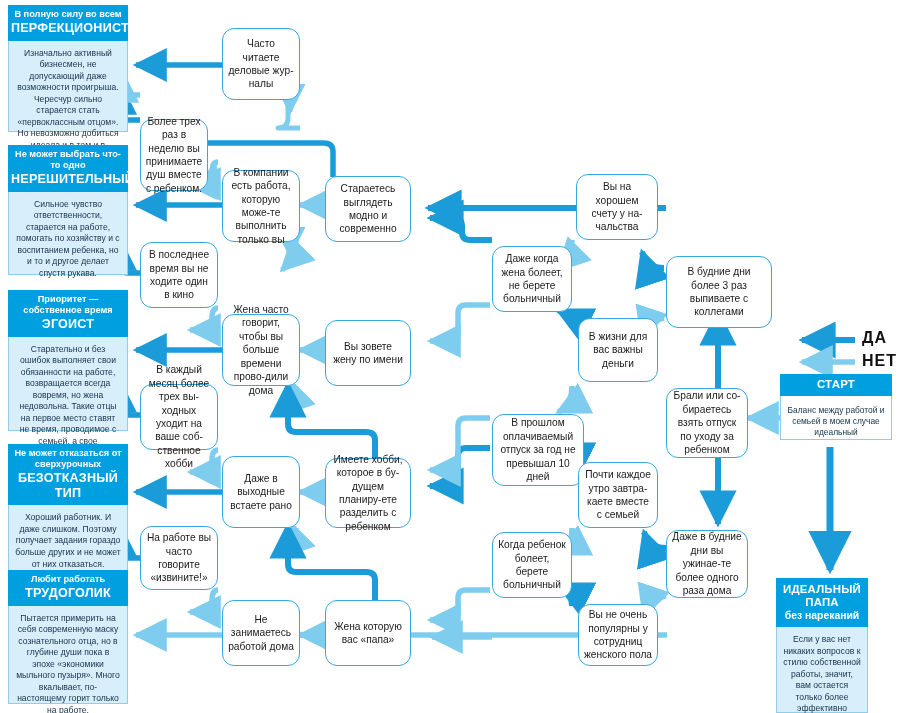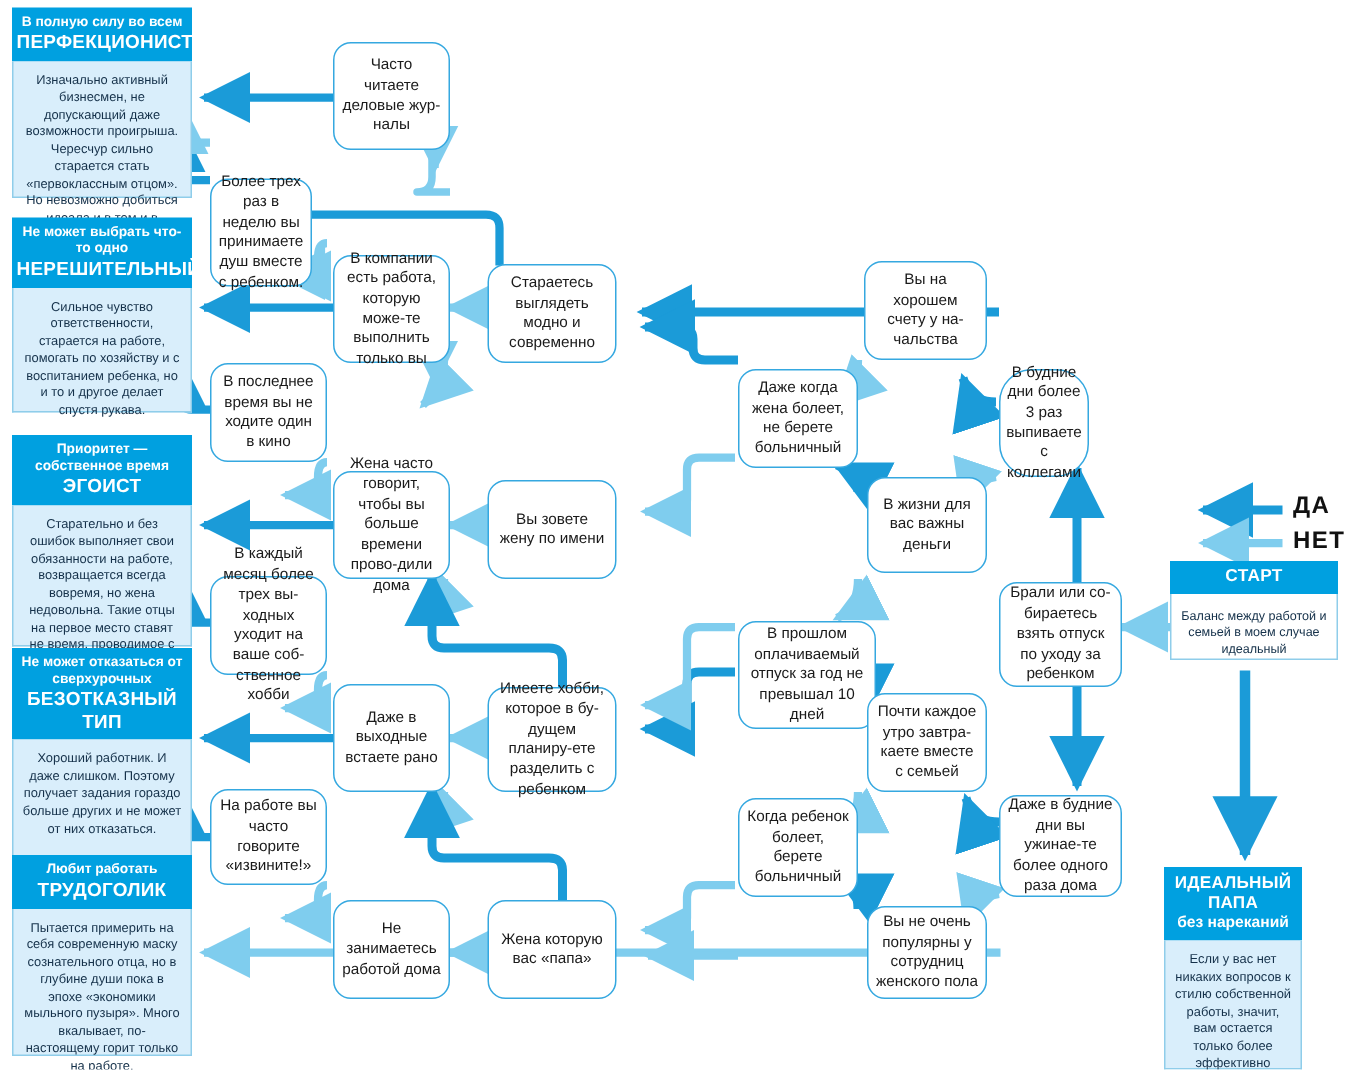--- a/index.html
+++ b/index.html
@@ -214,21 +214,21 @@
   </div>
 
   <div class="card" style="left:8px; top:290px; width:120px;">
     <div class="card-head">
       <span class="sub">Приоритет — собственное время</span>
       <span class="main">ЭГОИСТ</span>
     </div>
     <div class="card-body" style="height:94px;">Старательно и без ошибок выполняет свои обязанности на работе, возвращается всегда вовремя, но жена недовольна. Такие отцы на первое место ставят не время, проводимое с семьей, а свое собственное.</div>
   </div>
 
-  <div class="card" style="left:8px; top:432px; width:120px;">
+  <div class="card" style="left:8px; top:444px; width:120px;">
     <div class="card-head">
       <span class="sub">Не может отказаться от сверхурочных</span>
       <span class="main">БЕЗОТКАЗНЫЙ ТИП</span>
     </div>
     <div class="card-body" style="height:84px;">Хороший работник. И даже слишком. Поэтому получает задания гораздо больше других и не может от них отказаться.</div>
   </div>
 
   <div class="card" style="left:8px; top:570px; width:120px;">
     <div class="card-head">
       <span class="sub">Любит работать</span>
@@ -255,21 +255,21 @@
 
   <div class="qbox" style="left:492px; top:246px; width:80px; height:66px;">Даже когда жена болеет, не берете больничный</div>
   <div class="qbox" style="left:492px; top:368px; width:92px; height:72px;margin-top:46px;">В прошлом оплачиваемый отпуск за год не превышал 10 дней</div>
   <div class="qbox" style="left:492px; top:532px; width:80px; height:66px;">Когда ребенок болеет, берете больничный</div>
 
   <div class="qbox" style="left:578px; top:318px; width:80px; height:64px;">В жизни для вас важны деньги</div>
   <div class="qbox" style="left:578px; top:462px; width:80px; height:66px;">Почти каждое утро завтра-каете вместе с семьей</div>
   <div class="qbox" style="left:578px; top:604px; width:80px; height:62px;">Вы не очень популярны у сотрудниц женского пола</div>
 
   <div class="qbox" style="left:576px; top:174px; width:82px; height:66px;">Вы на хорошем счету у на-чальства</div>
-  <div class="qbox" style="left:666px; top:246px; width:60px; height:72px;border-radius:22px;">В будние дни более 3 раз выпиваете с коллегами</div>
+  <div class="qbox" style="left:666px; top:256px; width:106px; height:72px;">В будние дни более 3 раз выпиваете с коллегами</div>
   <div class="qbox" style="left:666px; top:388px; width:82px; height:70px;">Брали или со-бираетесь взять отпуск по уходу за ребенком</div>
   <div class="qbox" style="left:666px; top:530px; width:82px; height:68px;">Даже в будние дни вы ужинае-те более одного раза дома</div>
 
   <div class="legend" style="left:798px; top:328px; width:100px;">
     <div class="legend-row">
       <div style="width:56px;"></div>
       <span class="legend-label">ДА</span>
     </div>
     <div class="legend-row" style="margin-top:3px;">
       <div style="width:56px;"></div>

